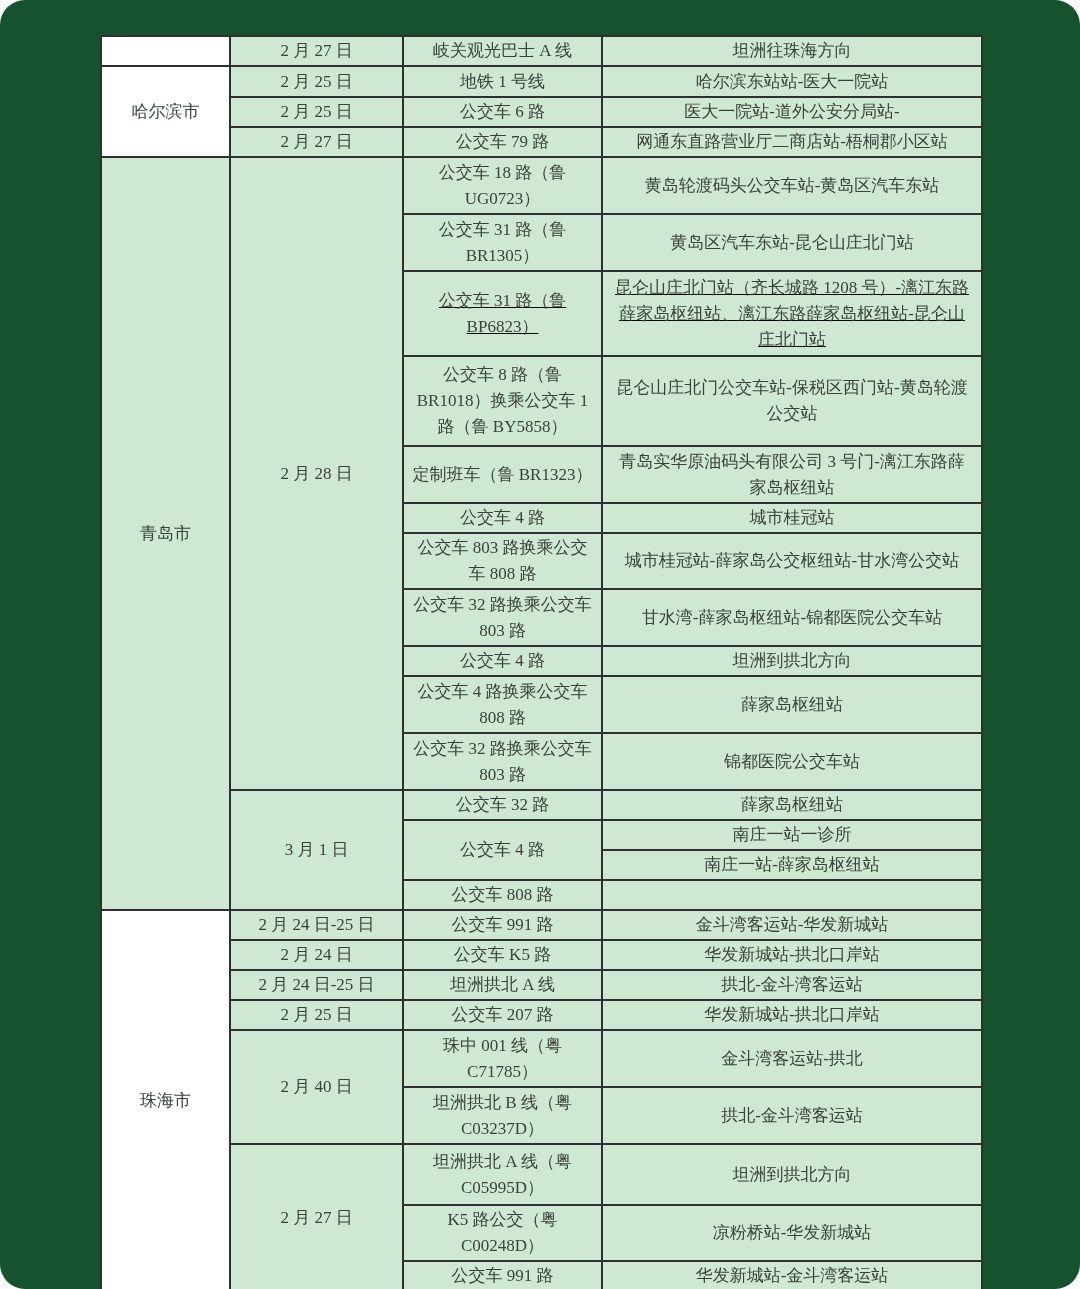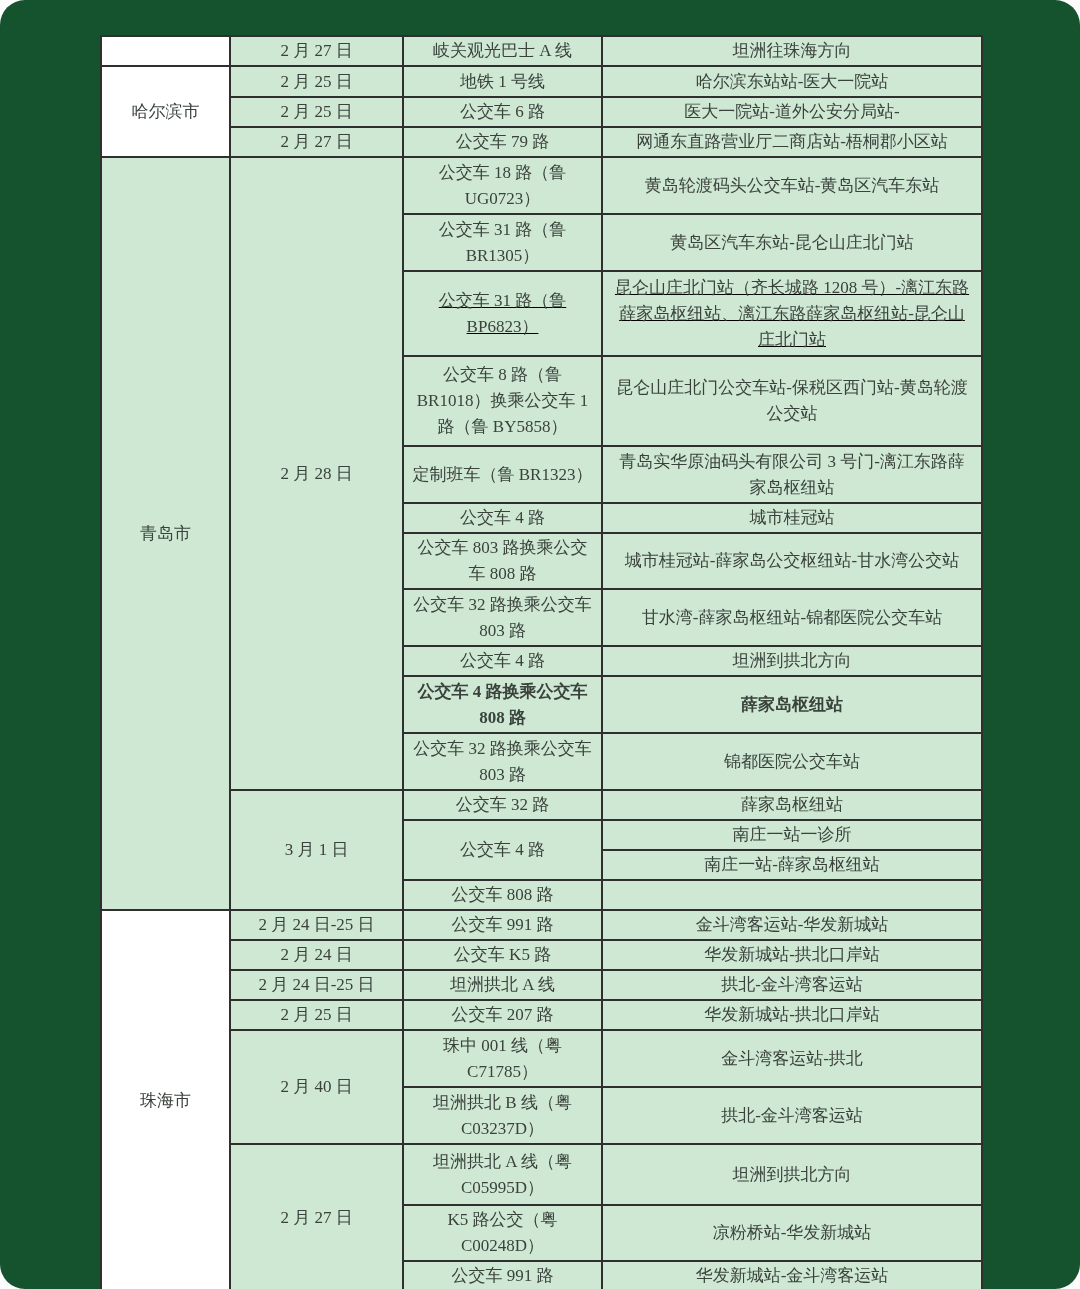--- a/index.html
+++ b/index.html
@@ -105,21 +105,21 @@
             <td class="bg-green">城市桂冠站-薛家岛公交枢纽站-甘水湾公交站</td>
           </tr>
           <tr style="height: 57px;">
             <td class="bg-green">公交车 32 路换乘公交车 803 路</td>
             <td class="bg-green">甘水湾-薛家岛枢纽站-锦都医院公交车站</td>
           </tr>
           <tr style="height: 29px;">
             <td class="bg-green">公交车 4 路</td>
             <td class="bg-green">坦洲到拱北方向</td>
           </tr>
-          <tr style="height: 57px; font-weight: bold;">
+          <tr style="height: 57px;">
             <td class="bg-green">公交车 4 路换乘公交车 808 路</td>
             <td class="bg-green">薛家岛枢纽站</td>
           </tr>
           <tr style="height: 57px;">
             <td class="bg-green">公交车 32 路换乘公交车 803 路</td>
             <td class="bg-green">锦都医院公交车站</td>
           </tr>
           <tr style="height: 29px;">
             <td rowspan="4" class="bg-green">3 月 1 日</td>
             <td class="bg-green">公交车 32 路</td>

